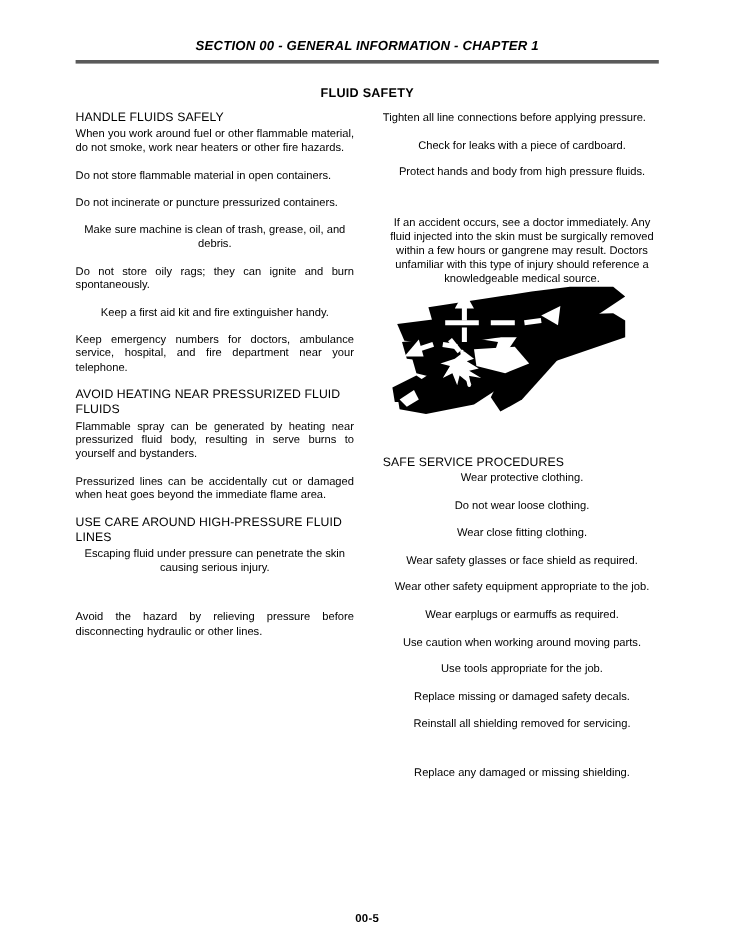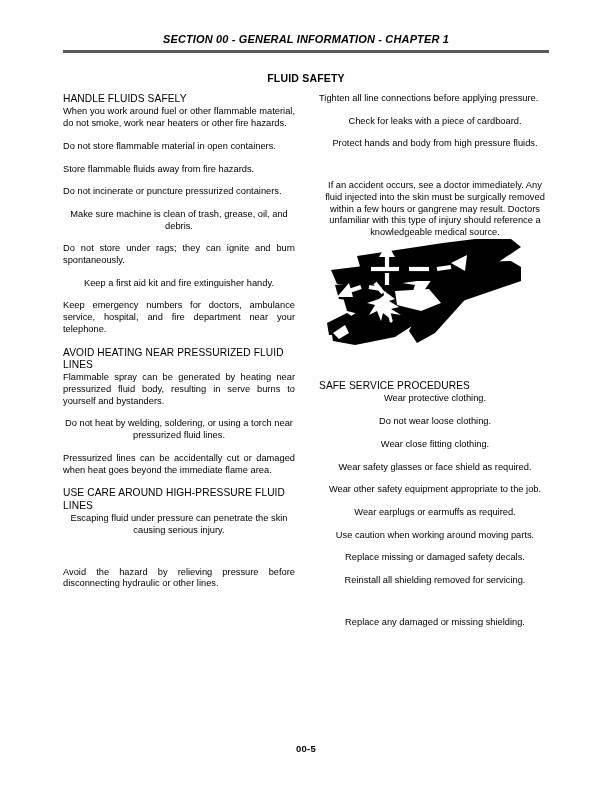--- a/index.html
+++ b/index.html
@@ -100,21 +100,21 @@
     top: 237px;
     width: 200px;
     height: 112px;
   }
   .figure svg { display: block; }
 
   
   .footer {
     position: absolute;
     left: 0;
-    top: 743px;
+    top: 760px;
     width: 612px;
     text-align: center;
     font-size: 9.5px;
     font-weight: bold;
     letter-spacing: 0.2px;
   }
 </style>
 </head>
 <body>
 
@@ -123,30 +123,28 @@
   <div class="running-header">SECTION 00 - GENERAL INFORMATION - CHAPTER 1</div>
   <div class="header-rule"></div>
 
   <div class="page-title">FLUID SAFETY</div>
 
   <div class="col col-left">
 
     <h2 class="sec-head">HANDLE FLUIDS SAFELY</h2>
     <p class="body">When you work around fuel or other flammable material, do not smoke, work near heaters or other fire hazards.</p>
     <p class="body">Do not store flammable material in open containers.</p>
-    <p class="body">Store flammable fluids away from fire hazards.</p>
     <p class="body">Do not incinerate or puncture pressurized containers.</p>
     <p class="body left-aligned">Make sure machine is clean of trash, grease, oil, and debris.</p>
-    <p class="body">Do not store under rags; they can ignite and burn spontaneously.</p>
+    <p class="body">Do not store oily rags; they can ignite and burn spontaneously.</p>
     <p class="body left-aligned">Keep a first aid kit and fire extinguisher handy.</p>
     <p class="body">Keep emergency numbers for doctors, ambulance service, hospital, and fire department near your telephone.</p>
 
-    <h2 class="sec-head gap-before-head">AVOID HEATING NEAR PRESSURIZED FLUID LINES</h2>
+    <h2 class="sec-head gap-before-head">AVOID HEATING NEAR PRESSURIZED FLUID FLUIDS</h2>
     <p class="body">Flammable spray can be generated by heating near pressurized fluid body, resulting in serve burns to yourself and bystanders.</p>
-    <p class="body left-aligned">Do not heat by welding, soldering, or using a torch near pressurized fluid lines.</p>
     <p class="body">Pressurized lines can be accidentally cut or damaged when heat goes beyond the immediate flame area.</p>
 
     <h2 class="sec-head gap-before-head">USE CARE AROUND HIGH-PRESSURE FLUID LINES</h2>
     <p class="body left-aligned">Escaping fluid under pressure can penetrate the skin causing serious injury.</p>
     <p class="body">Avoid the hazard by relieving pressure before disconnecting hydraulic or other lines.</p>
 
   </div>
 
   <div class="col col-right">
     <p class="body">Tighten all line connections before applying pressure.</p>
@@ -217,20 +215,21 @@
 
   <div class="col col-right" style="top:380px;">
     <h2 class="sec-head">SAFE SERVICE PROCEDURES</h2>
     <p class="body left-aligned">Wear protective clothing.</p>
     <p class="body left-aligned">Do not wear loose clothing.</p>
     <p class="body left-aligned">Wear close fitting clothing.</p>
     <p class="body left-aligned">Wear safety glasses or face shield as required.</p>
     <p class="body left-aligned">Wear other safety equipment appropriate to the job.</p>
     <p class="body left-aligned">Wear earplugs or earmuffs as required.</p>
     <p class="body left-aligned">Use caution when working around moving parts.</p>
+    <p class="body left-aligned">Use tools appropriate for the job.</p>
     <p class="body left-aligned">Replace missing or damaged safety decals.</p>
     <p class="body left-aligned">Reinstall all shielding removed for servicing.</p>
     <p class="body left-aligned">Replace any damaged or missing shielding.</p>
   </div>
 
   <div class="footer">00-5</div>
 
 </div>
 
 </body></html>

